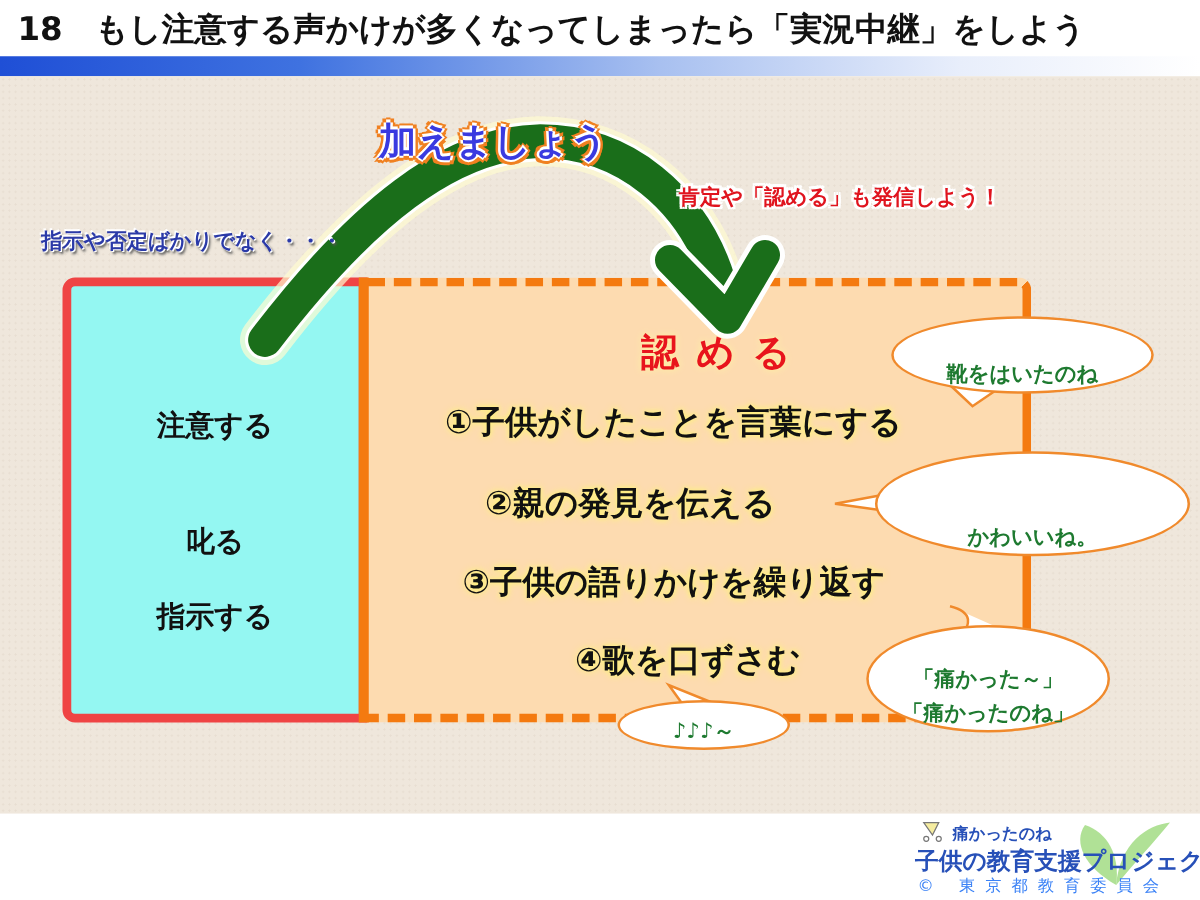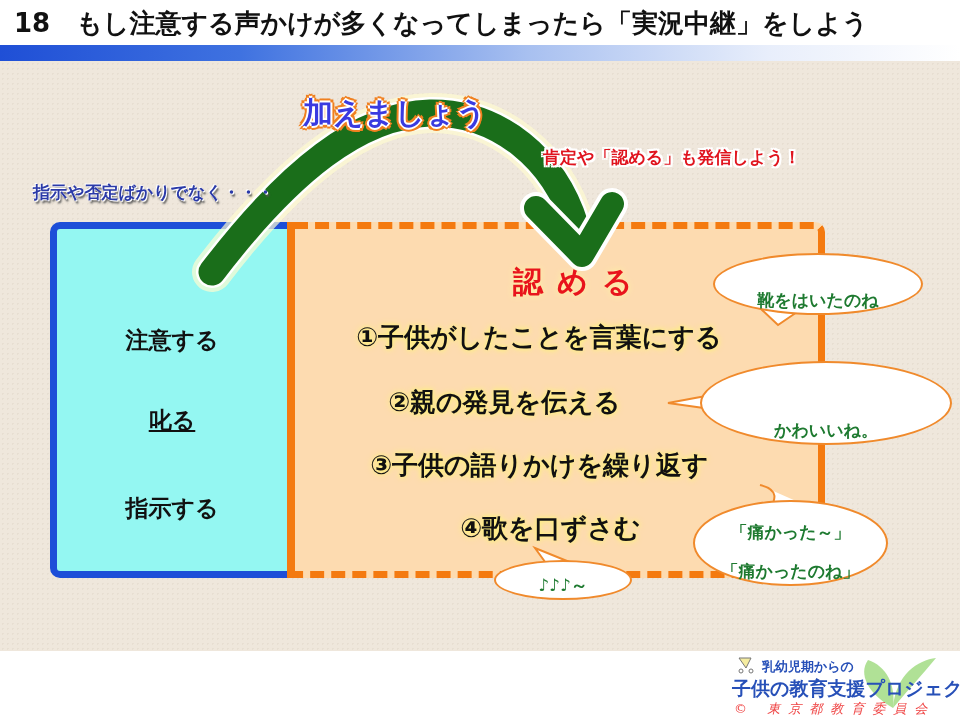--- a/index.html
+++ b/index.html
@@ -10,54 +10,54 @@
   .canvas{position:absolute;left:0;top:61px;width:960px;height:590px;background:#efe7dc;
     background-image:radial-gradient(rgba(180,160,140,0.12) 1px,transparent 1px);background-size:5px 5px;}
   .footer{position:absolute;left:0;top:651px;width:960px;height:69px;background:#fff;}
 
   .hint-left{position:absolute;left:33px;top:181px;font-size:17px;font-weight:bold;color:#2b3aa8;text-shadow:1px 1px 0 #fff,-1px -1px 0 #fff,2px 3px 2px #555;white-space:nowrap;}
   .hint-right{position:absolute;left:543px;top:146px;font-size:17px;font-weight:bold;color:#e0141e;text-shadow:2px 0 0 #fff,-2px 0 0 #fff,0 2px 0 #fff,0 -2px 0 #fff,2px 2px 0 #fff,-2px -2px 0 #fff,2px -2px 0 #fff,-2px 2px 0 #fff;white-space:nowrap;}
   .add-label{position:absolute;left:303px;top:93px;font-size:30px;font-weight:bold;color:#3a3ae0;white-space:nowrap;
     text-shadow:2px 0 0 #fff,-2px 0 0 #fff,0 2px 0 #fff,0 -2px 0 #fff,3px 3px 0 #f08020,-3px -3px 0 #f08020,3px -3px 0 #f08020,-3px 3px 0 #f08020,4px 0 0 #f08020,-4px 0 0 #f08020,0 4px 0 #f08020,0 -4px 0 #f08020;}
 
   .frame{position:absolute;left:50px;top:222px;width:775px;height:356px;}
-  .left-box{position:absolute;left:0;top:0;width:244px;height:356px;box-sizing:border-box;border:7px solid #1d4ed8;border-radius:10px 0 0 10px;background:#94f7f2;}
+  .left-box{position:absolute;left:0;top:0;width:244px;height:356px;box-sizing:border-box;border:7px solid #ef4444;border-radius:10px 0 0 10px;background:#94f7f2;}
   .left-item{position:absolute;width:100%;text-align:center;font-size:23px;font-weight:bold;color:#111;}
   .right-box{position:absolute;left:244px;top:0;width:531px;height:356px;background:#fddbb0;box-sizing:border-box;
     border-top:7px dashed #f47a10;border-bottom:7px dashed #f47a10;border-right:7px solid #f47a10;border-radius:0 10px 10px 0;}
   .divider{position:absolute;left:237px;top:0;width:8px;height:356px;background:#f47a10;}
 
   .acknowledge-title{position:absolute;left:513px;top:262px;font-size:30px;font-weight:bold;color:#e8141c;letter-spacing:14px;white-space:nowrap;
     text-shadow:0 0 6px #fff6a0;}
   .step{position:absolute;font-size:26px;font-weight:bold;color:#111;white-space:nowrap;text-shadow:0 0 6px #fff27a,0 0 4px #fff27a;}
 
   .bubble{position:absolute;background:#fff;border:2px solid #f08a2c;border-radius:50%;display:flex;flex-direction:column;align-items:center;justify-content:flex-end;
     color:#1e7a30;font-weight:bold;font-size:17px;line-height:1.55;text-align:center;box-sizing:border-box;}
 
   .logo{position:absolute;left:730px;top:654px;width:220px;height:64px;}
   .logo-sub{position:absolute;left:32px;top:4px;font-size:13px;font-weight:bold;color:#2750b8;white-space:nowrap;}
   .logo-main{position:absolute;left:2px;top:22px;font-size:19px;font-weight:bold;color:#2750b8;white-space:nowrap;}
-  .logo-copy{position:absolute;left:4px;top:46px;font-size:13px;color:#ef4444;letter-spacing:8px;white-space:nowrap;font-style:italic;}
+  .logo-copy{position:absolute;left:4px;top:46px;font-size:13px;color:#3b82f6;letter-spacing:8px;white-space:nowrap;}
 </style>
 </head>
 <body>
 
 <div class="header">
   <div class="title">18　もし注意する声かけが多くなってしまったら「実況中継」をしよう</div>
 </div>
 <div class="title-bar"></div>
 
 <div class="canvas"></div>
 
 <div class="frame">
   <div class="right-box"></div>
   <div class="left-box">
     <div class="left-item" style="top:96px;">注意する</div>
-    <div class="left-item" style="top:176px;text-decoration:underline;">叱る</div>
-    <div class="left-item" style="top:264px;text-align:center;">指示する</div>
+    <div class="left-item" style="top:189px;">叱る</div>
+    <div class="left-item" style="top:249px;text-align:center;">指示する</div>
   </div>
   <div class="divider"></div>
 </div>
 
 <svg style="position:absolute;left:0;top:0;" width="960" height="720" viewBox="0 0 960 720">
   <path d="M212 272 C 290 170, 360 115, 430 113 C 500 112, 555 160, 575 225" fill="none" stroke="#fffbd0" stroke-width="40" stroke-linecap="round" opacity="0.7"></path>
   <path d="M212 272 C 290 170, 360 115, 430 113 C 500 112, 555 160, 575 225" fill="none" stroke="#ffffff" stroke-width="32" stroke-linecap="round"></path>
   <path d="M212 272 C 290 170, 360 115, 430 113 C 500 112, 555 160, 575 225" fill="none" stroke="#1a6e1a" stroke-width="27" stroke-linecap="round"></path>
   <path d="M536 208 L 582 255 L 612 204" fill="none" stroke="#ffffff" stroke-width="32" stroke-linecap="round" stroke-linejoin="round"></path>
   <path d="M536 208 L 582 255 L 612 204" fill="none" stroke="#1a6e1a" stroke-width="24" stroke-linecap="round" stroke-linejoin="round"></path>
@@ -80,36 +80,36 @@
   <path d="M760 485 C 780 490, 775 500, 770 510 L 805 505" fill="#fff" stroke="#f08a2c" stroke-width="2"></path>
   <path d="M548 566 L 535 548 L 572 563" fill="#fff" stroke="#f08a2c" stroke-width="2"></path>
 </svg>
 
 <div class="bubble" style="left:713px;top:253px;width:210px;height:62px;">
   <span>靴をはいたのね</span>
 </div>
 <div class="bubble" style="left:700px;top:361px;width:252px;height:84px;">
   <span>かわいいね。</span>
 </div>
-<div class="bubble" style="left:693px;top:500px;width:195px;height:86px;gap:12px;">
+<div class="bubble" style="left:693px;top:500px;width:195px;height:86px;">
   <span>「痛かった～」</span>
   <span>「痛かったのね」</span>
 </div>
 <div class="bubble" style="left:494px;top:560px;width:138px;height:40px;">
   <span>♪♪♪～</span>
 </div>
 
 <div class="footer"></div>
 
 <div class="logo">
   <svg style="position:absolute;left:118px;top:0;" width="90" height="56" viewBox="0 0 90 56">
     <path d="M45 54 C 20 40, 10 20, 20 6 C 38 12, 48 30, 45 54 Z" fill="#8ed46a" opacity="0.7"></path>
     <path d="M45 54 C 60 36, 75 20, 88 4 C 70 6, 48 20, 45 54 Z" fill="#8ed46a" opacity="0.7"></path>
   </svg>
   <svg style="position:absolute;left:6px;top:2px;" width="20" height="18" viewBox="0 0 20 18">
     <path d="M3 2 L 15 2 L 10 12 Z" fill="#f5eca0" stroke="#777" stroke-width="1"></path>
     <circle cx="5" cy="15" r="2" fill="none" stroke="#777"></circle>
     <circle cx="15" cy="15" r="2" fill="none" stroke="#777"></circle>
   </svg>
-  <div class="logo-sub">乳幼児期からの</div>
+  <div class="logo-sub">痛かったのね</div>
   <div class="logo-main">子供の教育支援プロジェクト</div>
   <div class="logo-copy">© 東京都教育委員会</div>
 </div>
 
 </body></html>

